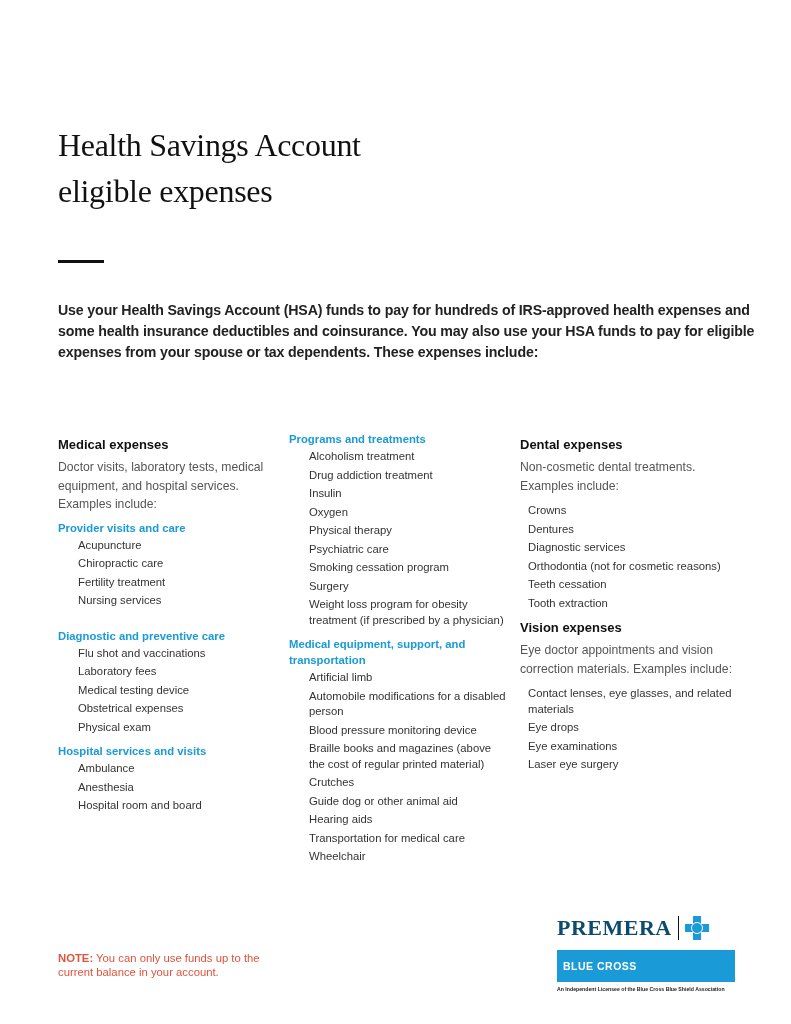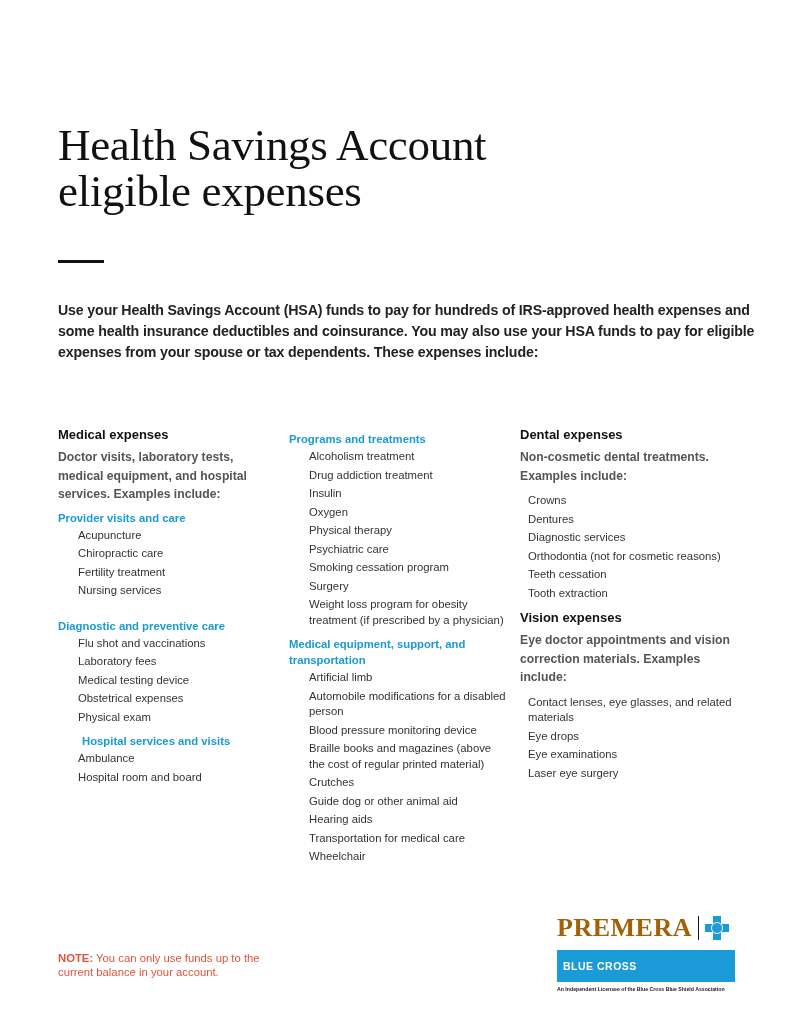--- a/index.html
+++ b/index.html
@@ -1,34 +1,34 @@
 <!DOCTYPE html>
 <html><head>
 <meta charset="utf-8">
 <style>
   html, body { margin: 0; padding: 0; background: #ffffff; }
   body { width: 791px; height: 1024px; position: relative; overflow: hidden; color: #1a1a1a; font-family: "Liberation Sans", sans-serif; }
-  .title { position: absolute; left: 58px; top: 122px; margin: 0; font-family: "Liberation Serif", serif; font-weight: normal; font-size: 45px; line-height: 46px; color: #111; letter-spacing: -0.3px; }
+  .title { position: absolute; left: 58px; top: 122px; margin: 0; font-family: "Liberation Serif", serif; font-weight: normal; font-size: 32px; line-height: 46px; color: #111; letter-spacing: -0.3px; }
   .rule { position: absolute; left: 58px; top: 260px; width: 46px; height: 3px; background: #111; }
   .intro { position: absolute; left: 58px; top: 300px; width: 700px; margin: 0; font-size: 14.2px; line-height: 21px; font-weight: bold; color: #222; letter-spacing: -0.15px; }
-  .col { position: absolute; top: 426px; }
+  .col { position: absolute; top: 436px; }
   .col1 { left: 58px; width: 220px; }
   .col2 { left: 289px; width: 225px; }
   .col3 { left: 520px; width: 225px; }
   .sec-head { margin: 0; font-size: 13px; font-weight: bold; color: #111; line-height: 18px; }
-  .sec-desc { margin: 4px 0 6px 0; font-size: 12.2px; line-height: 18.5px; color: #555; font-weight: bold; }
+  .sec-desc { margin: 4px 0 6px 0; font-size: 12.2px; line-height: 18.5px; color: #555; }
   .sub-head { margin: 0; font-size: 11.3px; font-weight: bold; color: #1a9ad6; line-height: 16px; }
   ul { list-style: none; margin: 8px; padding: 0; }
   li { font-size: 11.3px; line-height: 15.5px; color: #333; margin: 0 0 3px 0; }
   .ind li { padding-left: 12px; }
   .note { position: absolute; left: 58px; top: 951px; width: 230px; margin: 0; font-size: 11.3px; line-height: 14px; color: #e0533d; }
   .note b { font-weight: bold; }
   .logo { position: absolute; left: 557px; top: 912px; width: 178px; }
   .logo-word { display: flex; align-items: center; height: 32px; }
-  .logo-name { font-family: "Liberation Serif", serif; font-size: 26px; font-weight: bold; letter-spacing: 0.5px; color: #a16207; line-height: 30px; }
+  .logo-name { font-family: "Liberation Serif", serif; font-size: 22px; font-weight: bold; letter-spacing: 0.5px; color: #0c4a6e; line-height: 30px; }
   .logo-bar { width: 1.5px; height: 24px; background: #111; margin: 0 6px 0 6px; }
   .logo-cross { position: relative; width: 24px; height: 24px; }
   .logo-cross .v { position: absolute; left: 8px; top: 0; width: 8px; height: 24px; background: #1a9ad6; }
   .logo-cross .h { position: absolute; left: 0; top: 8px; width: 24px; height: 8px; background: #1a9ad6; }
   .logo-cross .c { position: absolute; left: 6px; top: 6px; width: 10px; height: 10px; border: 1.5px solid #fff; border-radius: 50%; }
   .logo-band { margin-top: 6px; background: #1a9ad6; color: #fff; font-size: 10.5px; font-weight: bold; letter-spacing: 0.5px; padding: 9px 6px; line-height: 14px; }
   .logo-fine { margin-top: 3px; font-size: 5.2px; font-weight: bold; color: #222; white-space: nowrap; line-height: 8px; }
 </style>
 </head>
 <body>
@@ -53,23 +53,24 @@
         <li>Nursing services</li>
       </ul>
       <h3 class="sub-head" style="margin-top: 19px;">Diagnostic and preventive care</h3>
       <ul class="ind" style="margin-top: 2px;">
         <li>Flu shot and vaccinations</li>
         <li>Laboratory fees</li>
         <li>Medical testing device</li>
         <li>Obstetrical expenses</li>
         <li>Physical exam</li>
       </ul>
-      <h3 class="sub-head" style="margin-top: 3px; margin-left: 24px;">Hospital services and visits</h3>
+      <h3 class="sub-head" style="margin-top: 3px;">Hospital services and visits</h3>
       <ul class="ind" style="margin-top: 2px;">
         <li>Ambulance</li>
+        <li>Anesthesia</li>
         <li>Hospital room and board</li>
       </ul>
     </div>
 </div>
 
 <div class="col col2" style="top:431px">
   <div id="program-groups">
       <h3 class="sub-head">Programs and treatments</h3>
       <ul class="ind" style="margin-top: 2px;">
         <li>Alcoholism treatment</li>

